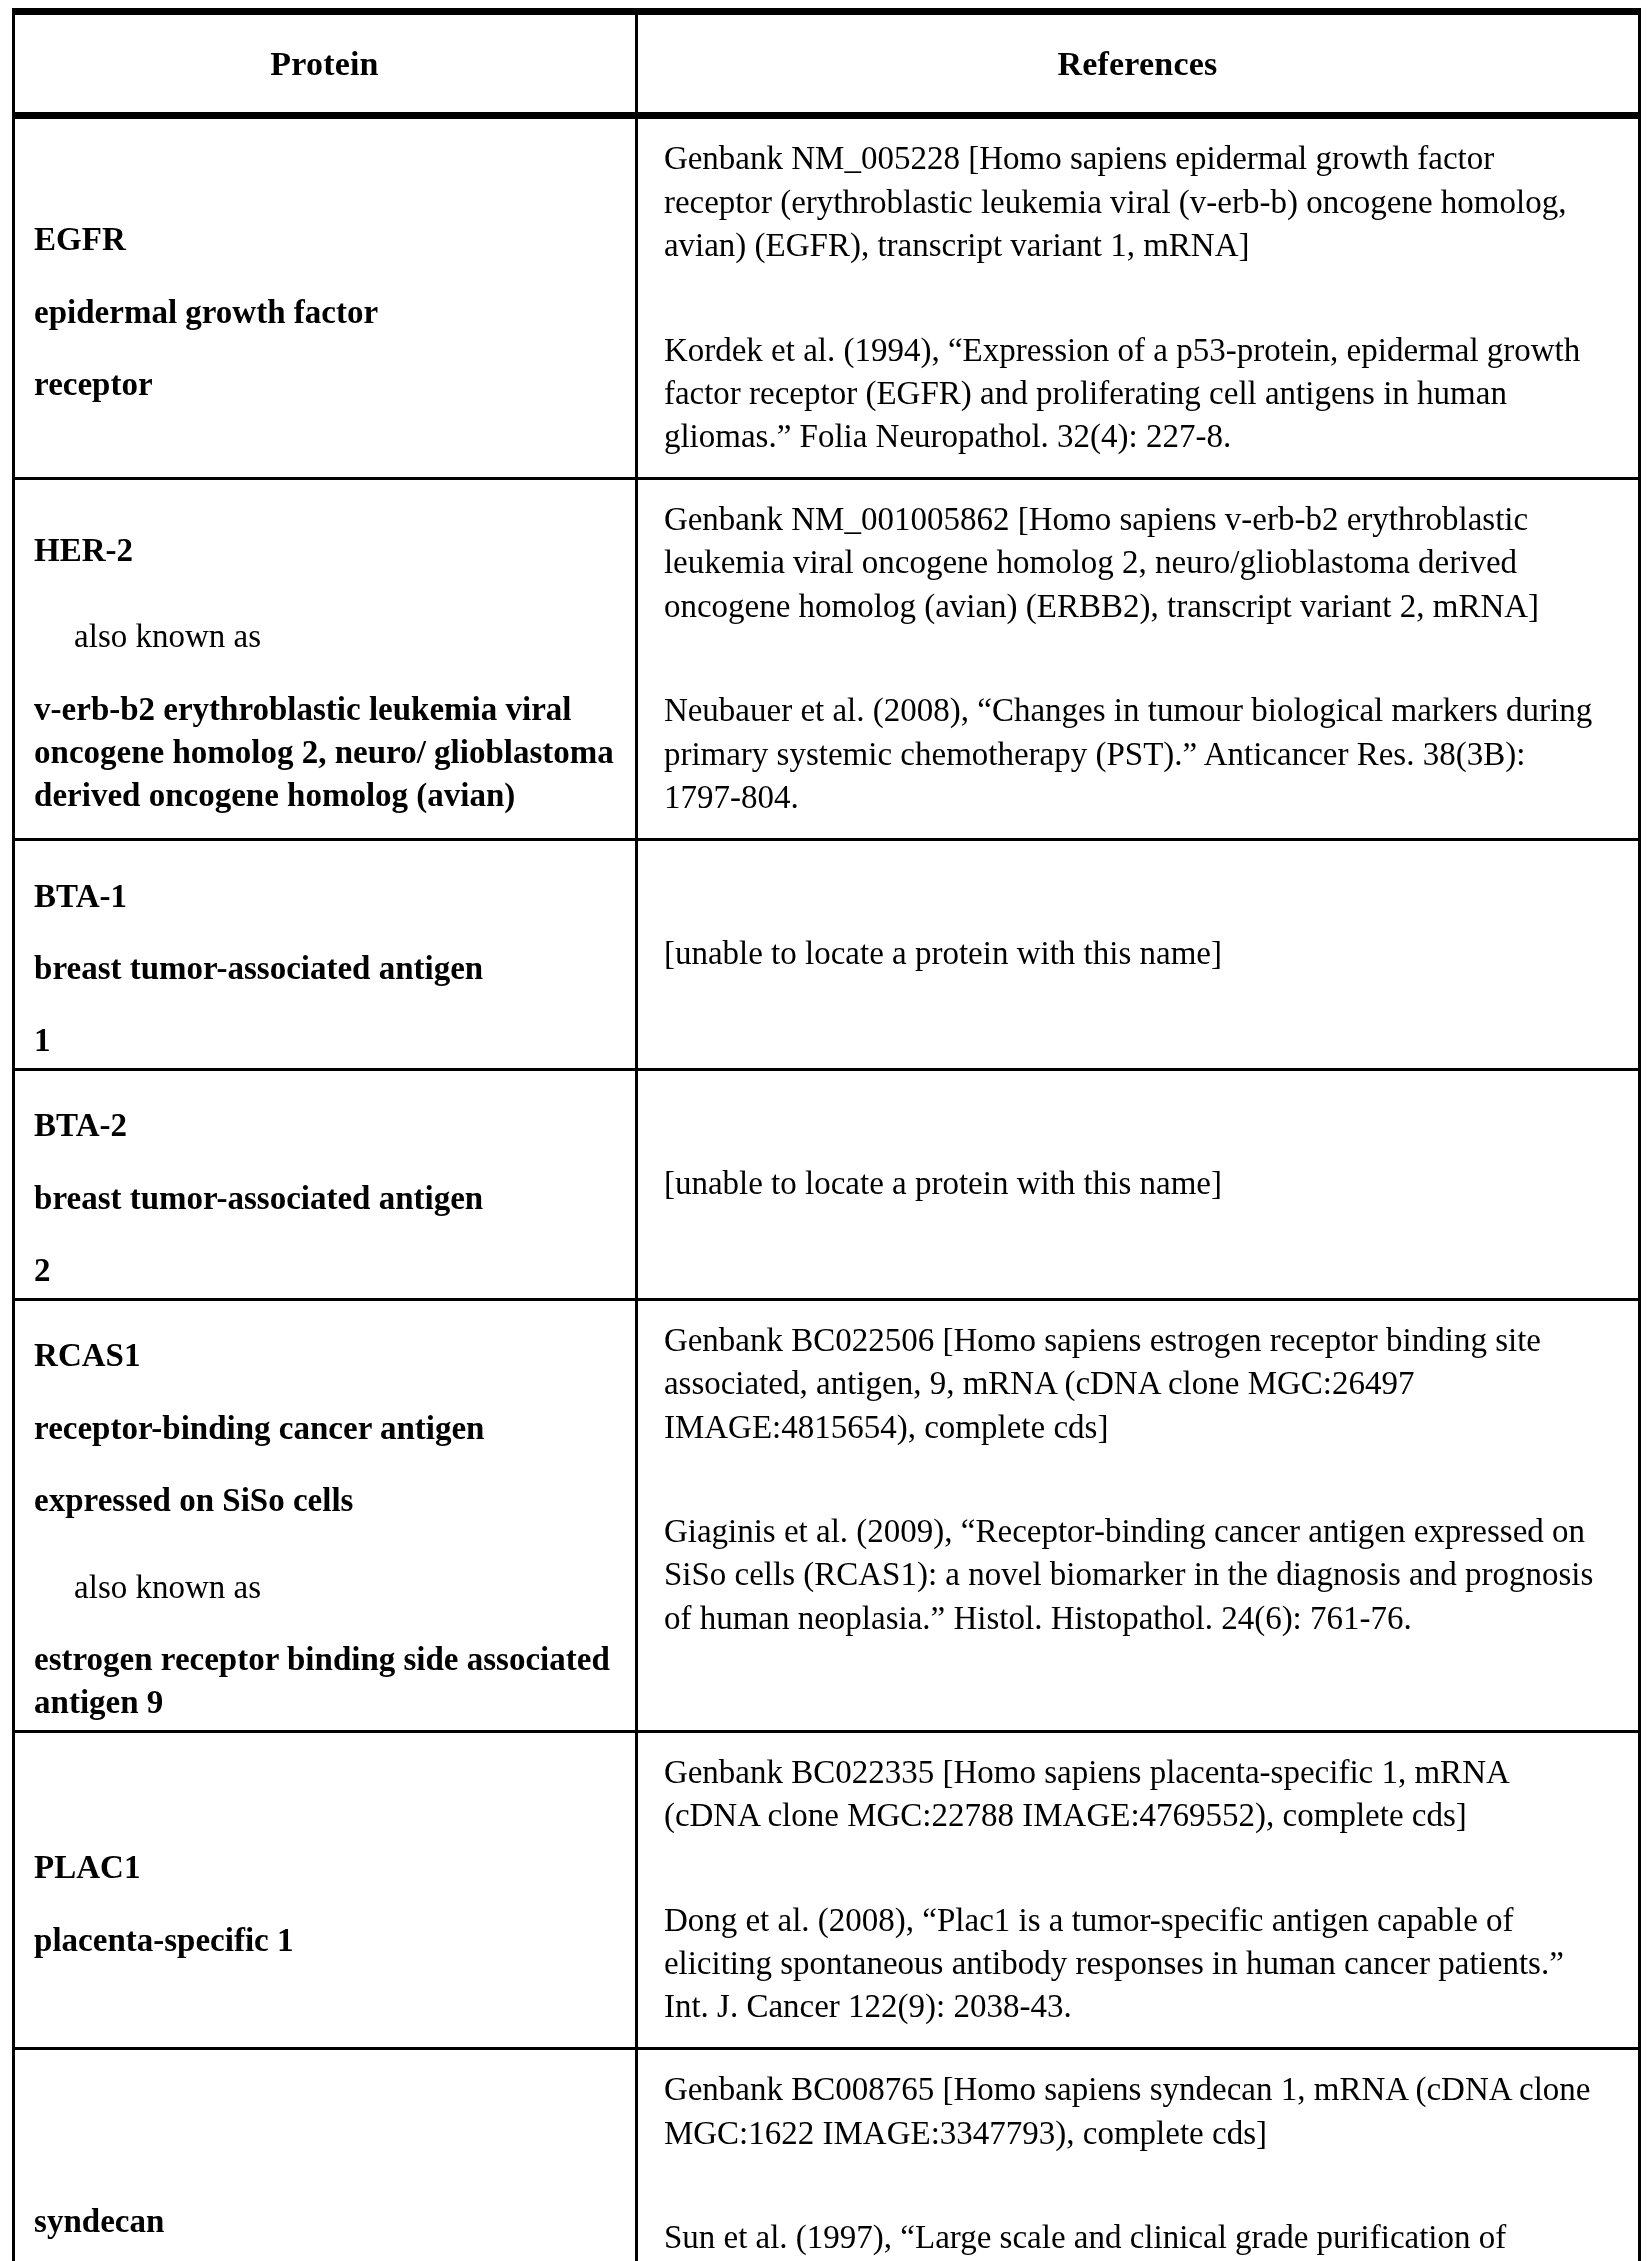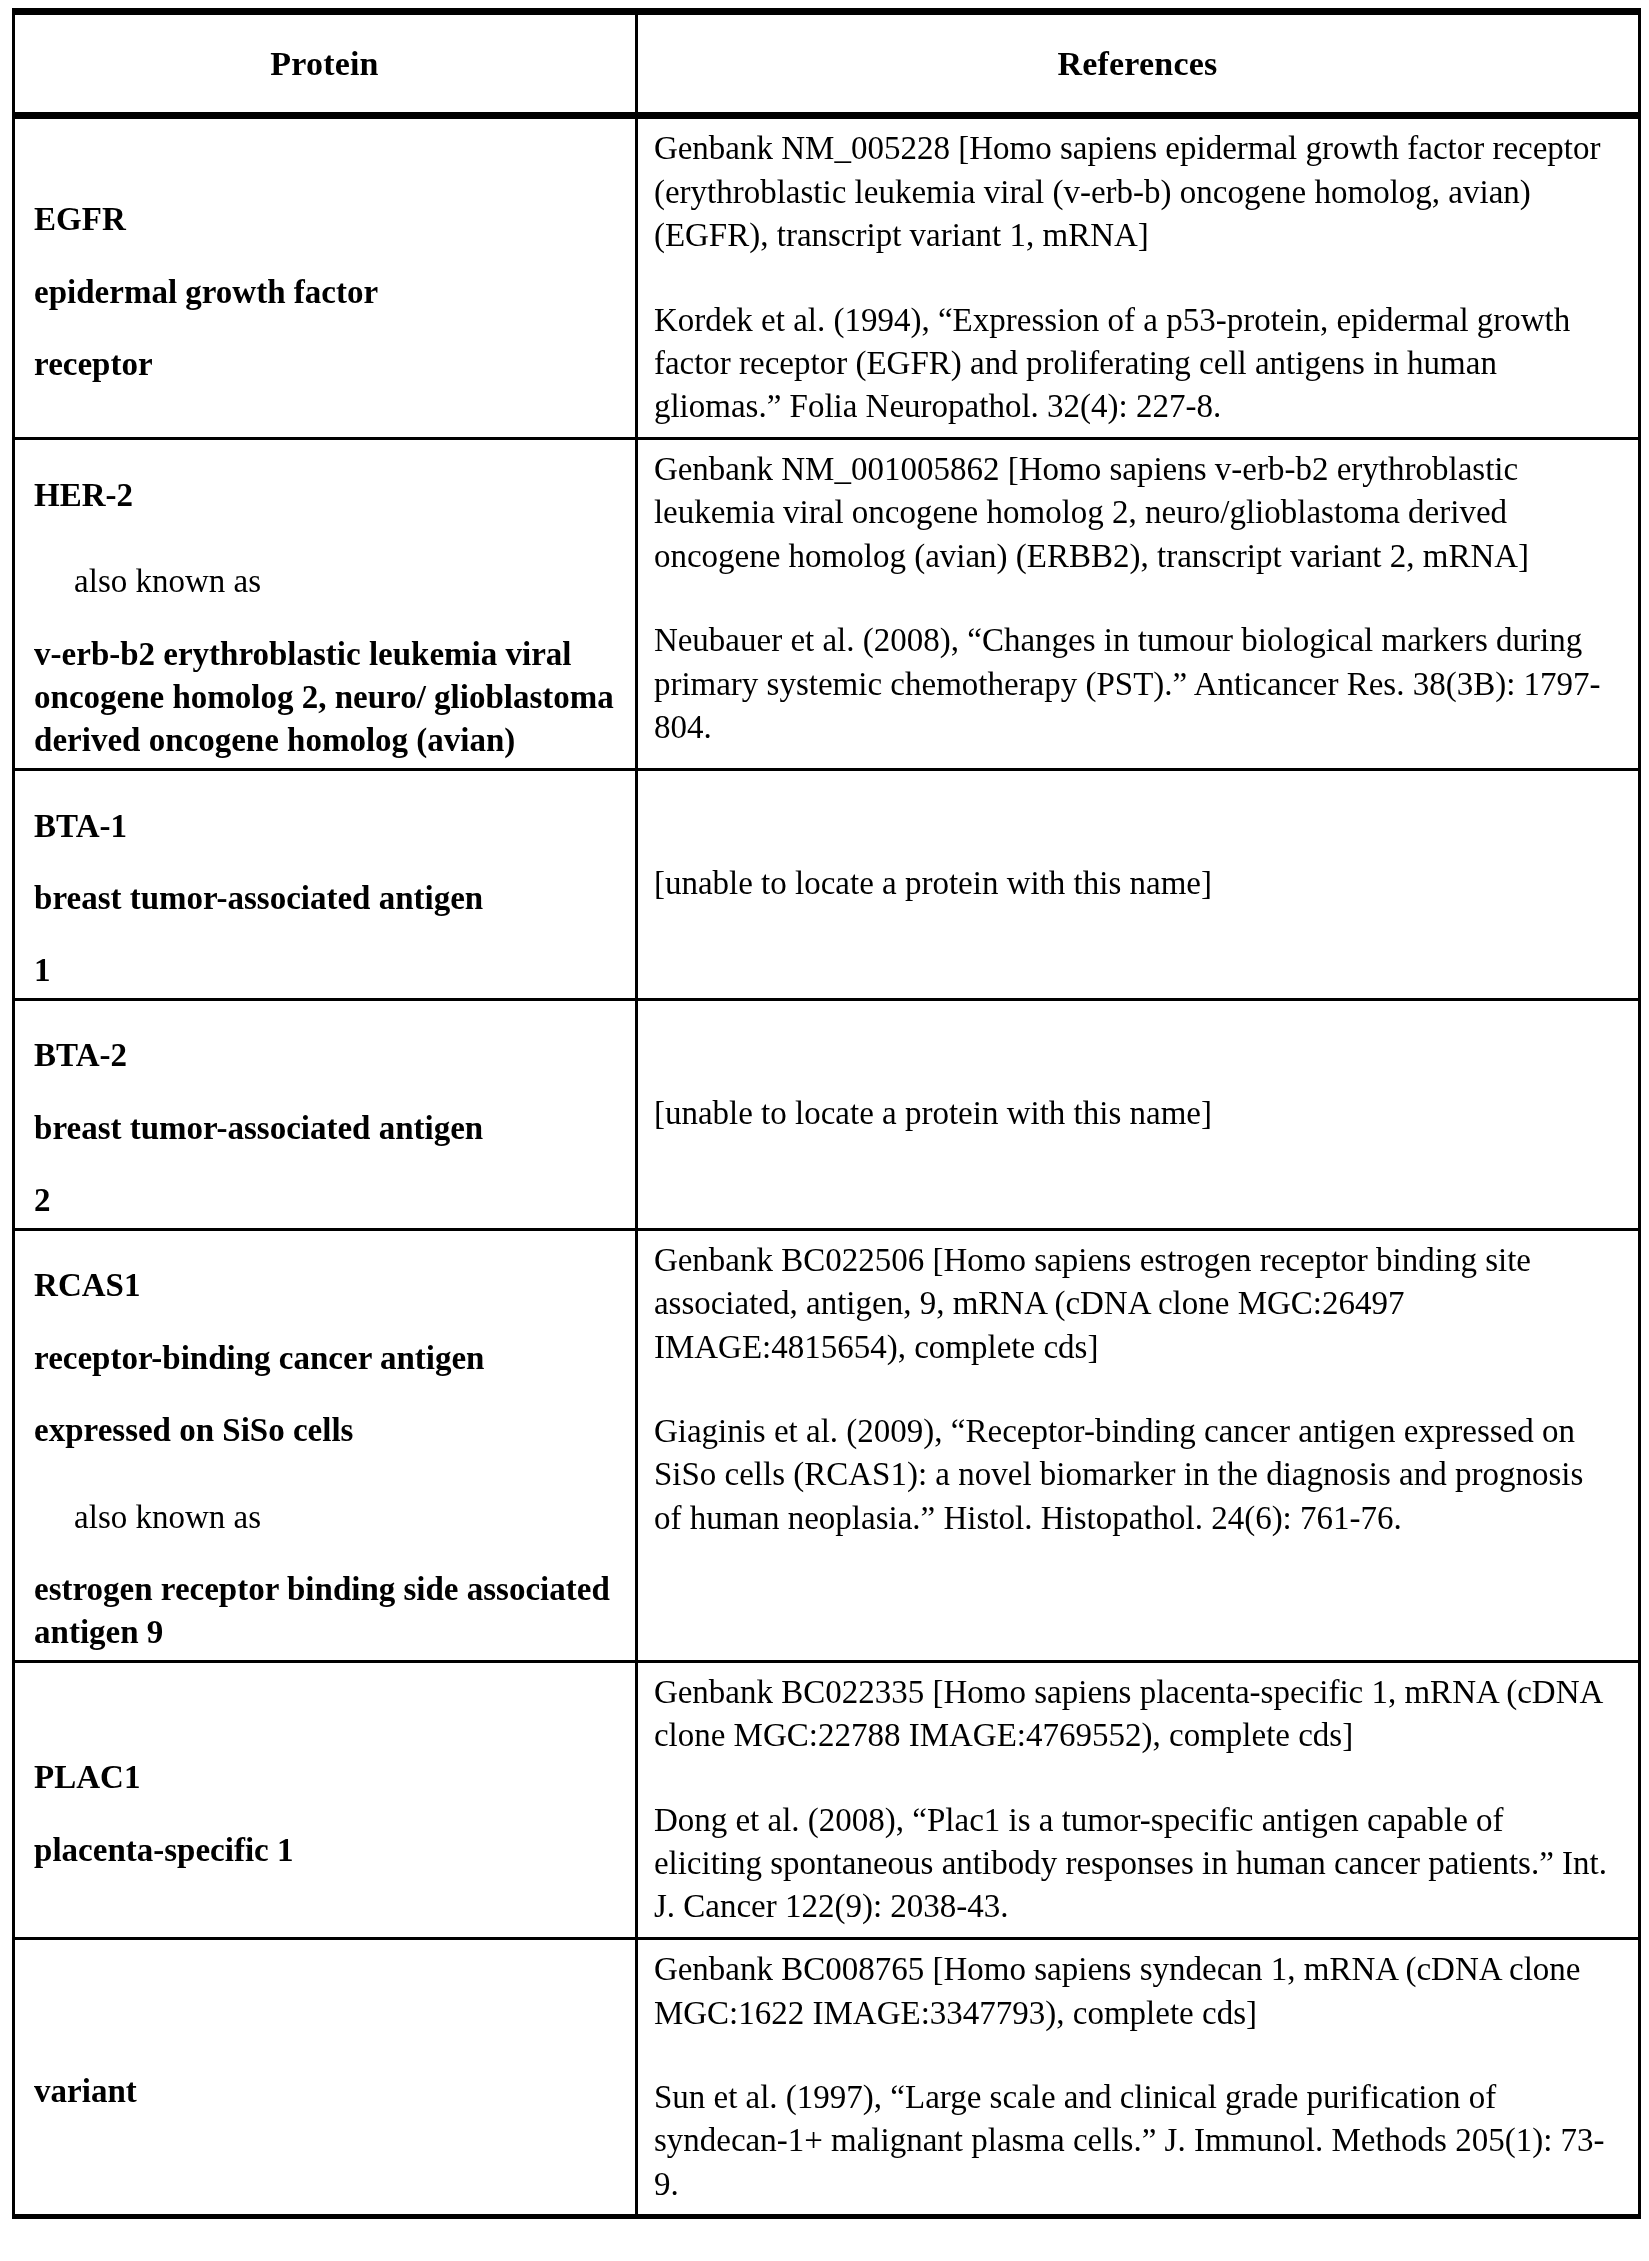--- a/index.html
+++ b/index.html
@@ -74,21 +74,21 @@
   .prot-line { display: block; white-space: pre-wrap; margin-top: 29px; }
   .prot-aka {
     display: block;
     font-weight: normal;
     white-space: pre-wrap;
     margin-left: 40px;
   }
   .spacer { display: block; height: 43px; }
 
   .ref-para {
-    margin: 0;
+    margin: 10px;
     white-space: pre-wrap;
     text-indent: 0;
   }
   .ref-gap { display: block; height: 41px; }
 
   .pad-top-sm { padding-top: 11.5px; }
 </style>
 </head>
 <body>
 
@@ -191,21 +191,21 @@
         <td class="cell-refs">
           <p class="ref-para">Genbank BC022335 [Homo sapiens placenta-specific 1, mRNA (cDNA clone MGC:22788 IMAGE:4769552), complete cds]</p>
           <span class="ref-gap"></span>
           <p class="ref-para">Dong et al. (2008), “Plac1 is a tumor-specific antigen capable of eliciting spontaneous antibody responses in human cancer patients.” Int. J. Cancer 122(9): 2038-43.</p>
         </td>
       </tr>
 
       <tr>
         <td class="cell-protein">
           <div class="prot-block">
-            <span class="prot-line">variant</span>
+            <span class="prot-line">syndecan</span>
           </div>
         </td>
         <td class="cell-refs pad-top-sm">
           <p class="ref-para">Genbank BC008765 [Homo sapiens syndecan 1, mRNA (cDNA clone MGC:1622 IMAGE:3347793), complete cds]</p>
           <span class="ref-gap"></span>
           <p class="ref-para">Sun et al. (1997), “Large scale and clinical grade purification of syndecan-1+ malignant plasma cells.” J. Immunol. Methods 205(1): 73-9.</p>
         </td>
       </tr>
 
     </tbody>

